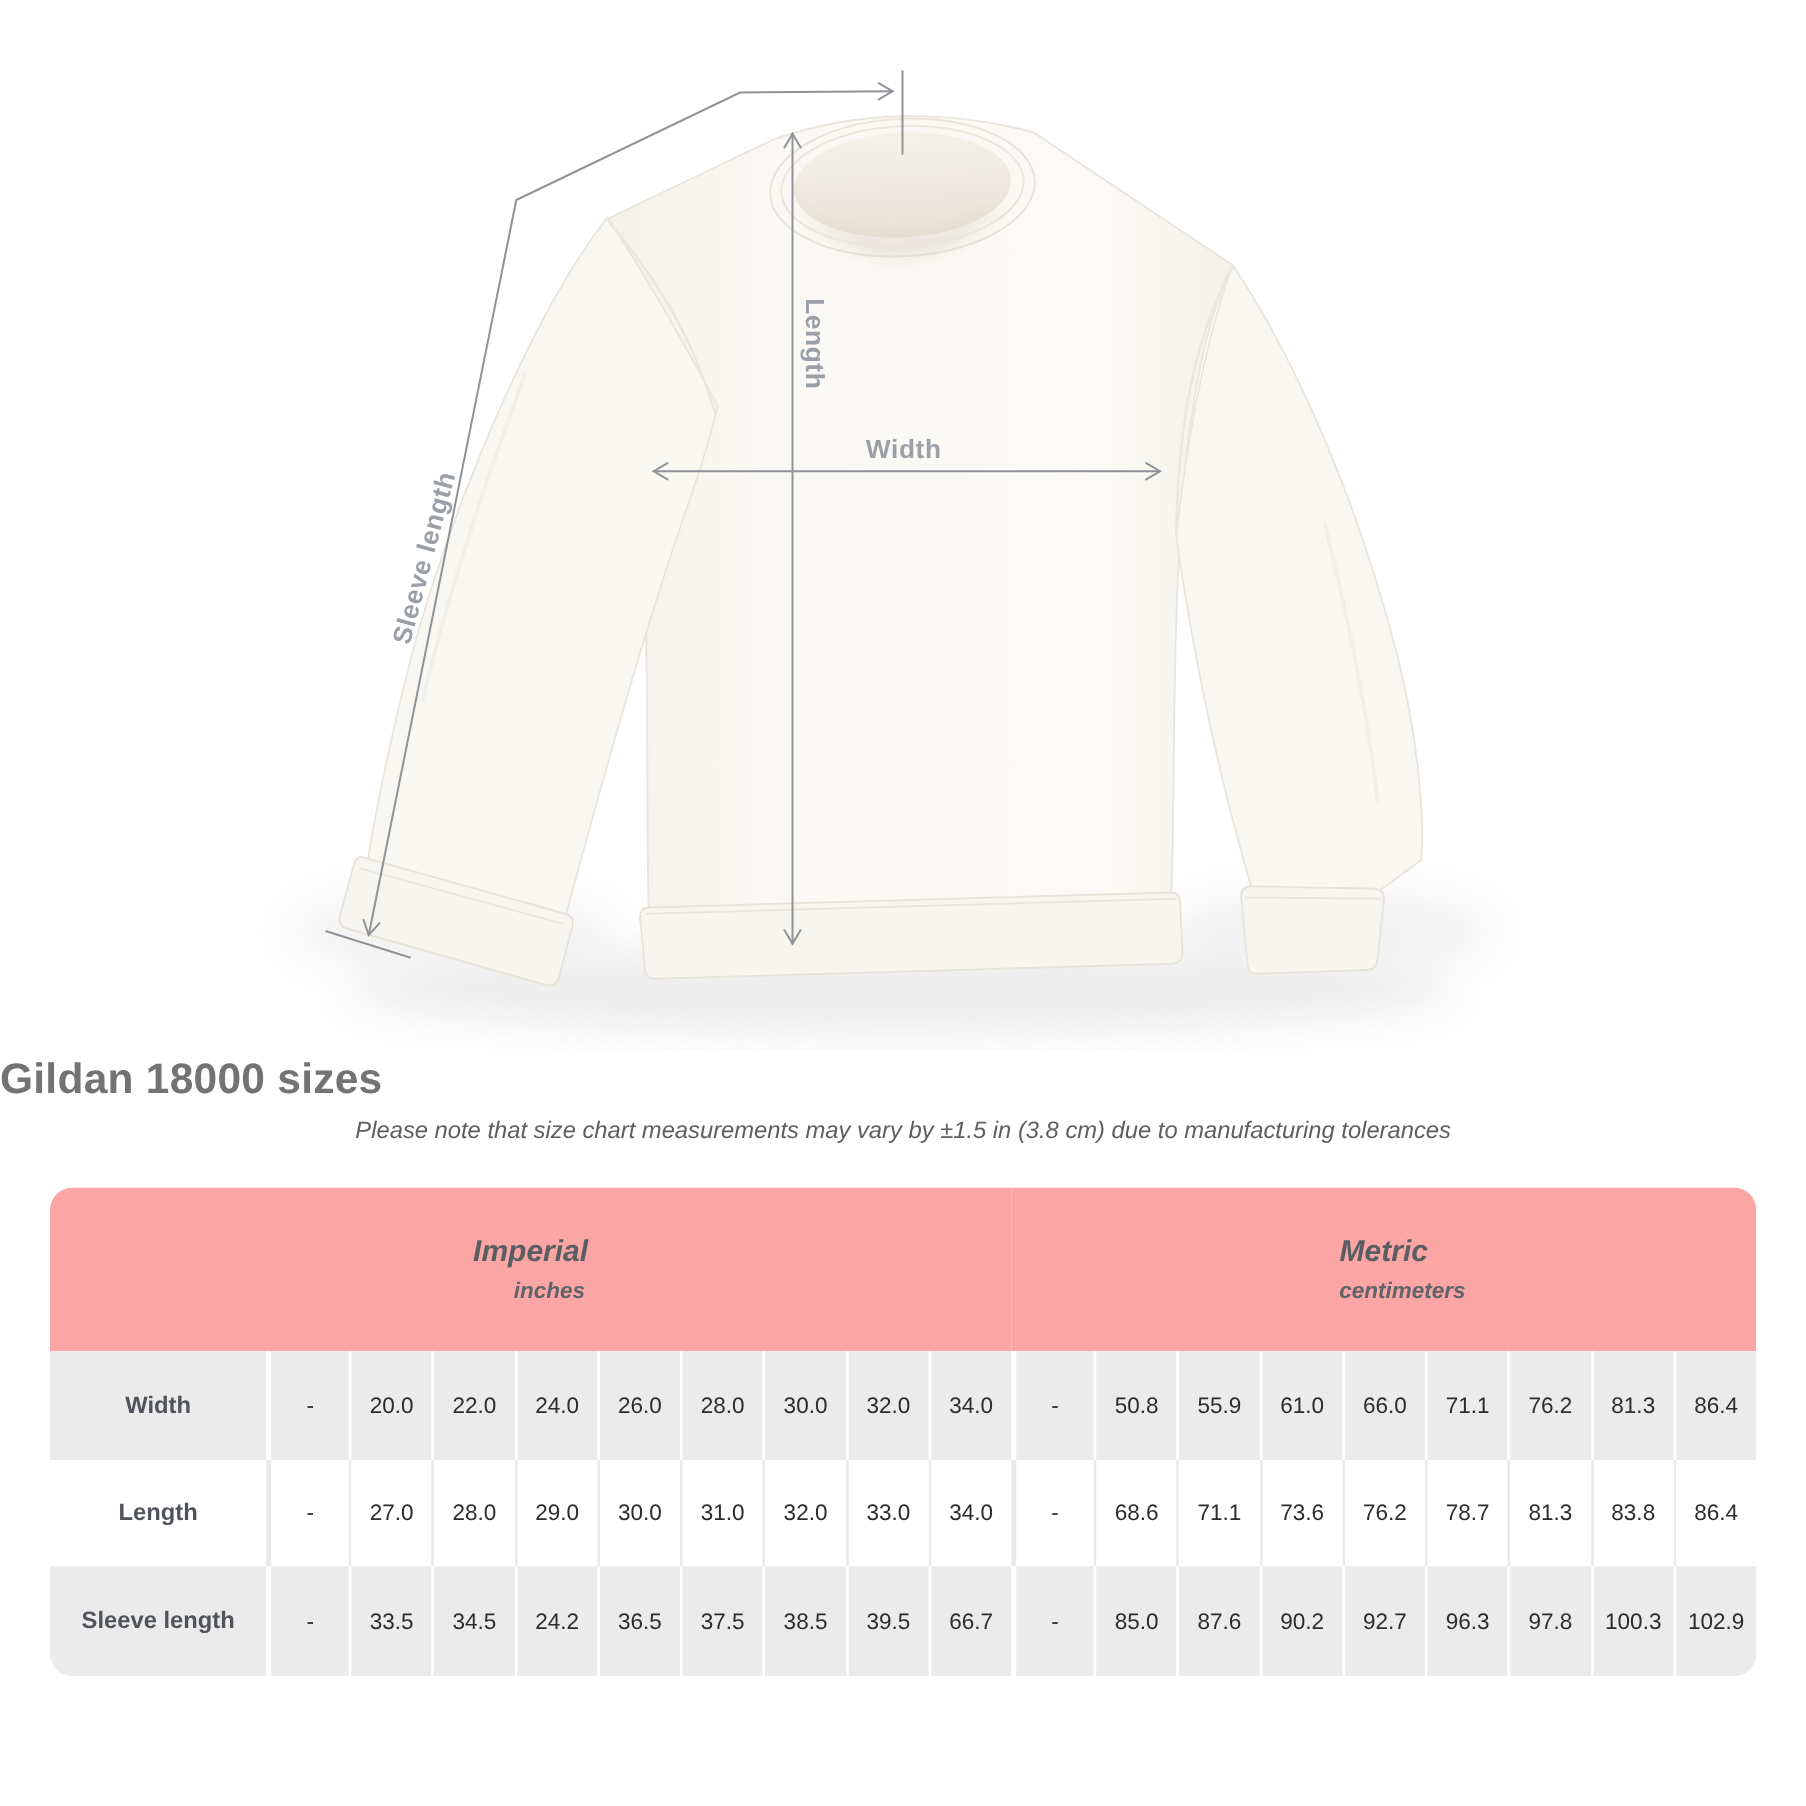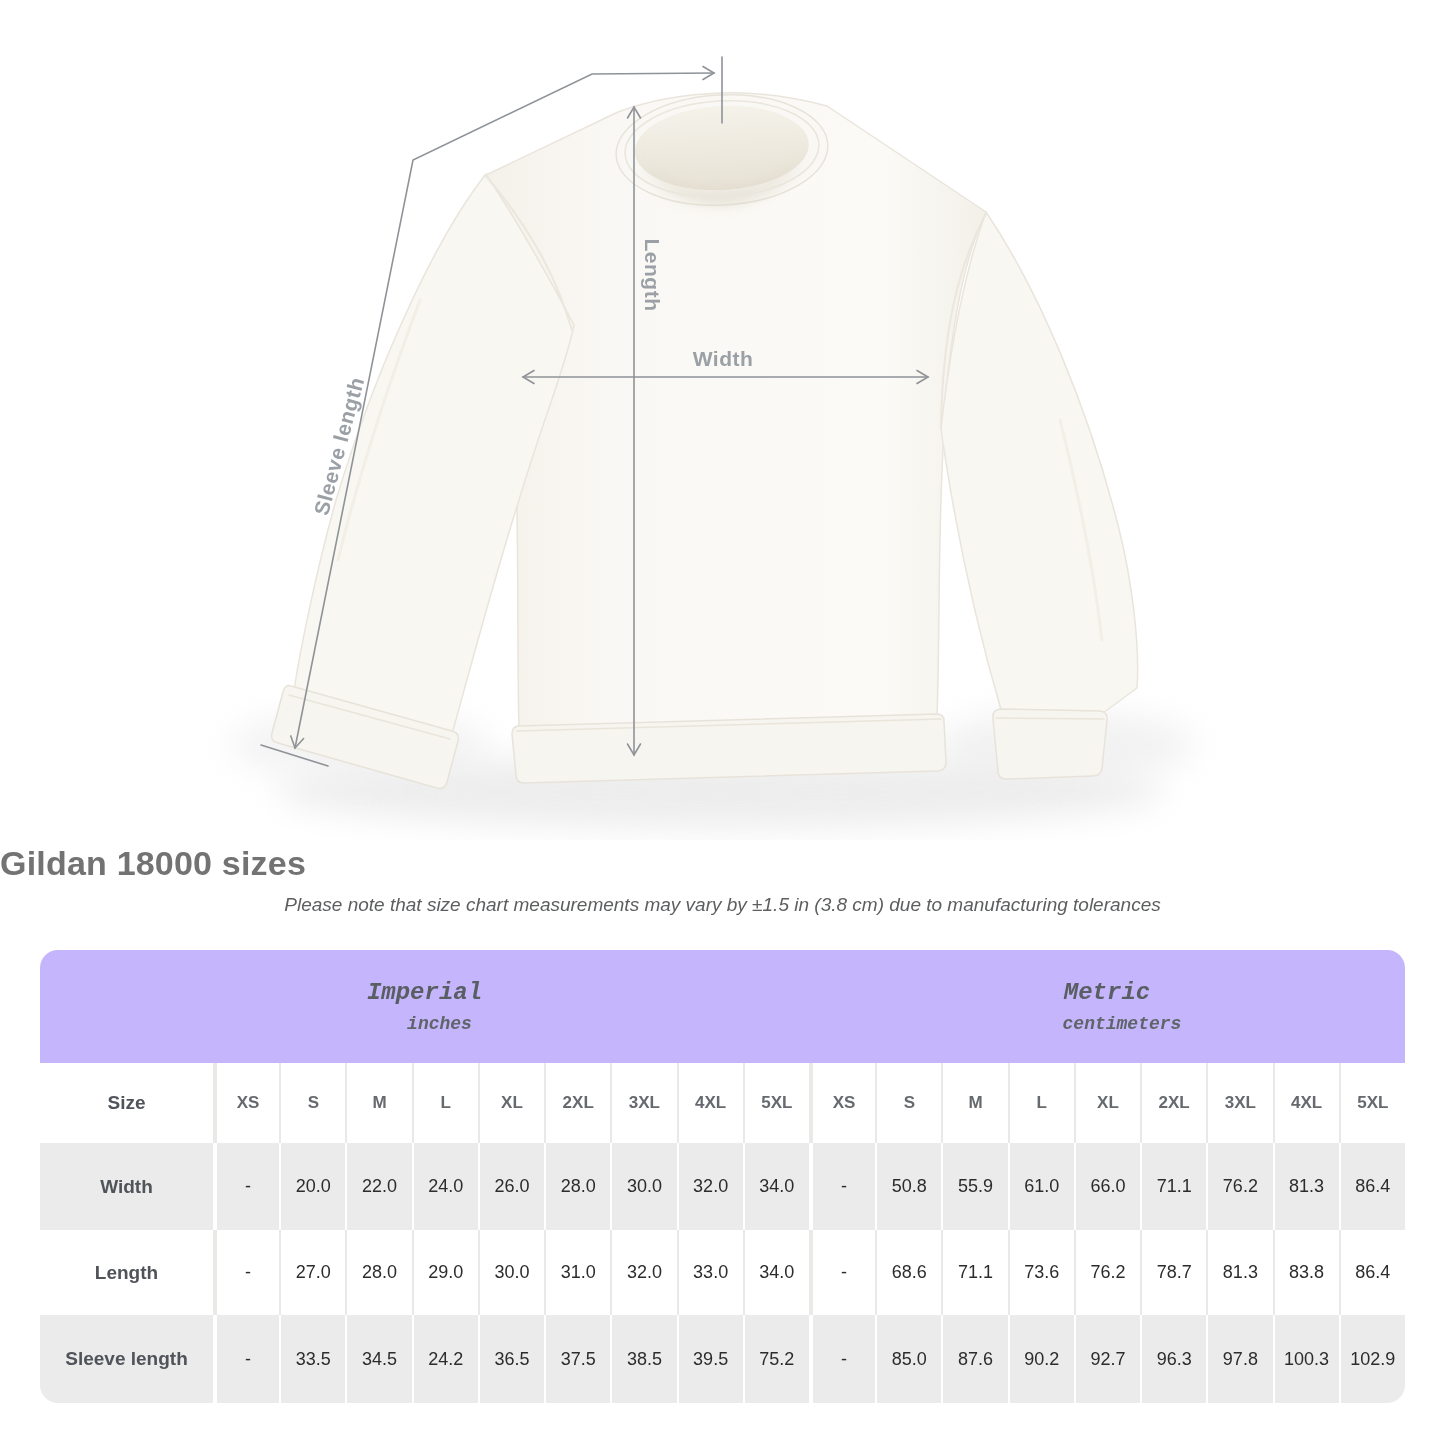--- a/index.html
+++ b/index.html
@@ -19,21 +19,21 @@
     position:absolute;top:894px;left:0;width:100%;text-align:center;
     font-size:19px;font-style:italic;color:#5c5e60;
   }
   
   .table-wrap{
     position:absolute;top:950px;left:40px;width:1365px;
     border-radius:18px;overflow:hidden;
   }
   table.sizes{width:100%;border-collapse:separate;border-spacing:0;table-layout:fixed;}
   .sizes td,.sizes th{padding:0;vertical-align:middle;text-align:center;}
-  tr.band th{background:#c4b5fd;height:113px;font-family:Liberation Mono, monospace;}
+  tr.band th{background:#fca5a5;height:131px;}
   .group-name{font-size:24px;font-weight:bold;font-style:italic;color:#595e62;line-height:1.15;}
   .group-unit{font-size:18px;font-style:italic;color:#5f6468;margin-top:7px;padding-left:30px;}
   tr.rw{background:#ffffff;}
   tr.rg{background:#ebebeb;}
   tr.hdr{height:80px;}
   tr.r1{height:87px;}
   tr.r2{height:85px;}
   tr.r3{height:88px;}
   .size-h{font-size:17px;font-weight:bold;color:#66696e;}
   .row-label{font-size:19px;font-weight:bold;color:#50545a;}
@@ -184,41 +184,20 @@
     <th colspan="10">
       <div class="group-name">Imperial</div>
       <div class="group-unit">inches</div>
     </th>
     <th colspan="9">
       <div class="group-name">Metric</div>
       <div class="group-unit">centimeters</div>
     </th>
   </tr>
 
-  <tr class="rw hdr">
-    <td class="row-label">Size</td>
-    <td class="size-h sep2">XS</td>
-    <td class="size-h sep">S</td>
-    <td class="size-h sep">M</td>
-    <td class="size-h sep">L</td>
-    <td class="size-h sep">XL</td>
-    <td class="size-h sep">2XL</td>
-    <td class="size-h sep">3XL</td>
-    <td class="size-h sep">4XL</td>
-    <td class="size-h sep">5XL</td>
-    <td class="size-h sep2">XS</td>
-    <td class="size-h sep">S</td>
-    <td class="size-h sep">M</td>
-    <td class="size-h sep">L</td>
-    <td class="size-h sep">XL</td>
-    <td class="size-h sep">2XL</td>
-    <td class="size-h sep">3XL</td>
-    <td class="size-h sep">4XL</td>
-    <td class="size-h sep">5XL</td>
-  </tr>
 
   <tr class="rg r1">
     <td class="row-label">Width</td>
     <td class="val sep2">-</td>
     <td class="val sep">20.0</td>
     <td class="val sep">22.0</td>
     <td class="val sep">24.0</td>
     <td class="val sep">26.0</td>
     <td class="val sep">28.0</td>
     <td class="val sep">30.0</td>
@@ -260,21 +239,21 @@
   <tr class="rg r3">
     <td class="row-label">Sleeve length</td>
     <td class="val sep2">-</td>
     <td class="val sep">33.5</td>
     <td class="val sep">34.5</td>
     <td class="val sep">24.2</td>
     <td class="val sep">36.5</td>
     <td class="val sep">37.5</td>
     <td class="val sep">38.5</td>
     <td class="val sep">39.5</td>
-    <td class="val sep">75.2</td>
+    <td class="val sep">66.7</td>
     <td class="val sep2">-</td>
     <td class="val sep">85.0</td>
     <td class="val sep">87.6</td>
     <td class="val sep">90.2</td>
     <td class="val sep">92.7</td>
     <td class="val sep">96.3</td>
     <td class="val sep">97.8</td>
     <td class="val sep">100.3</td>
     <td class="val sep">102.9</td>
   </tr>

